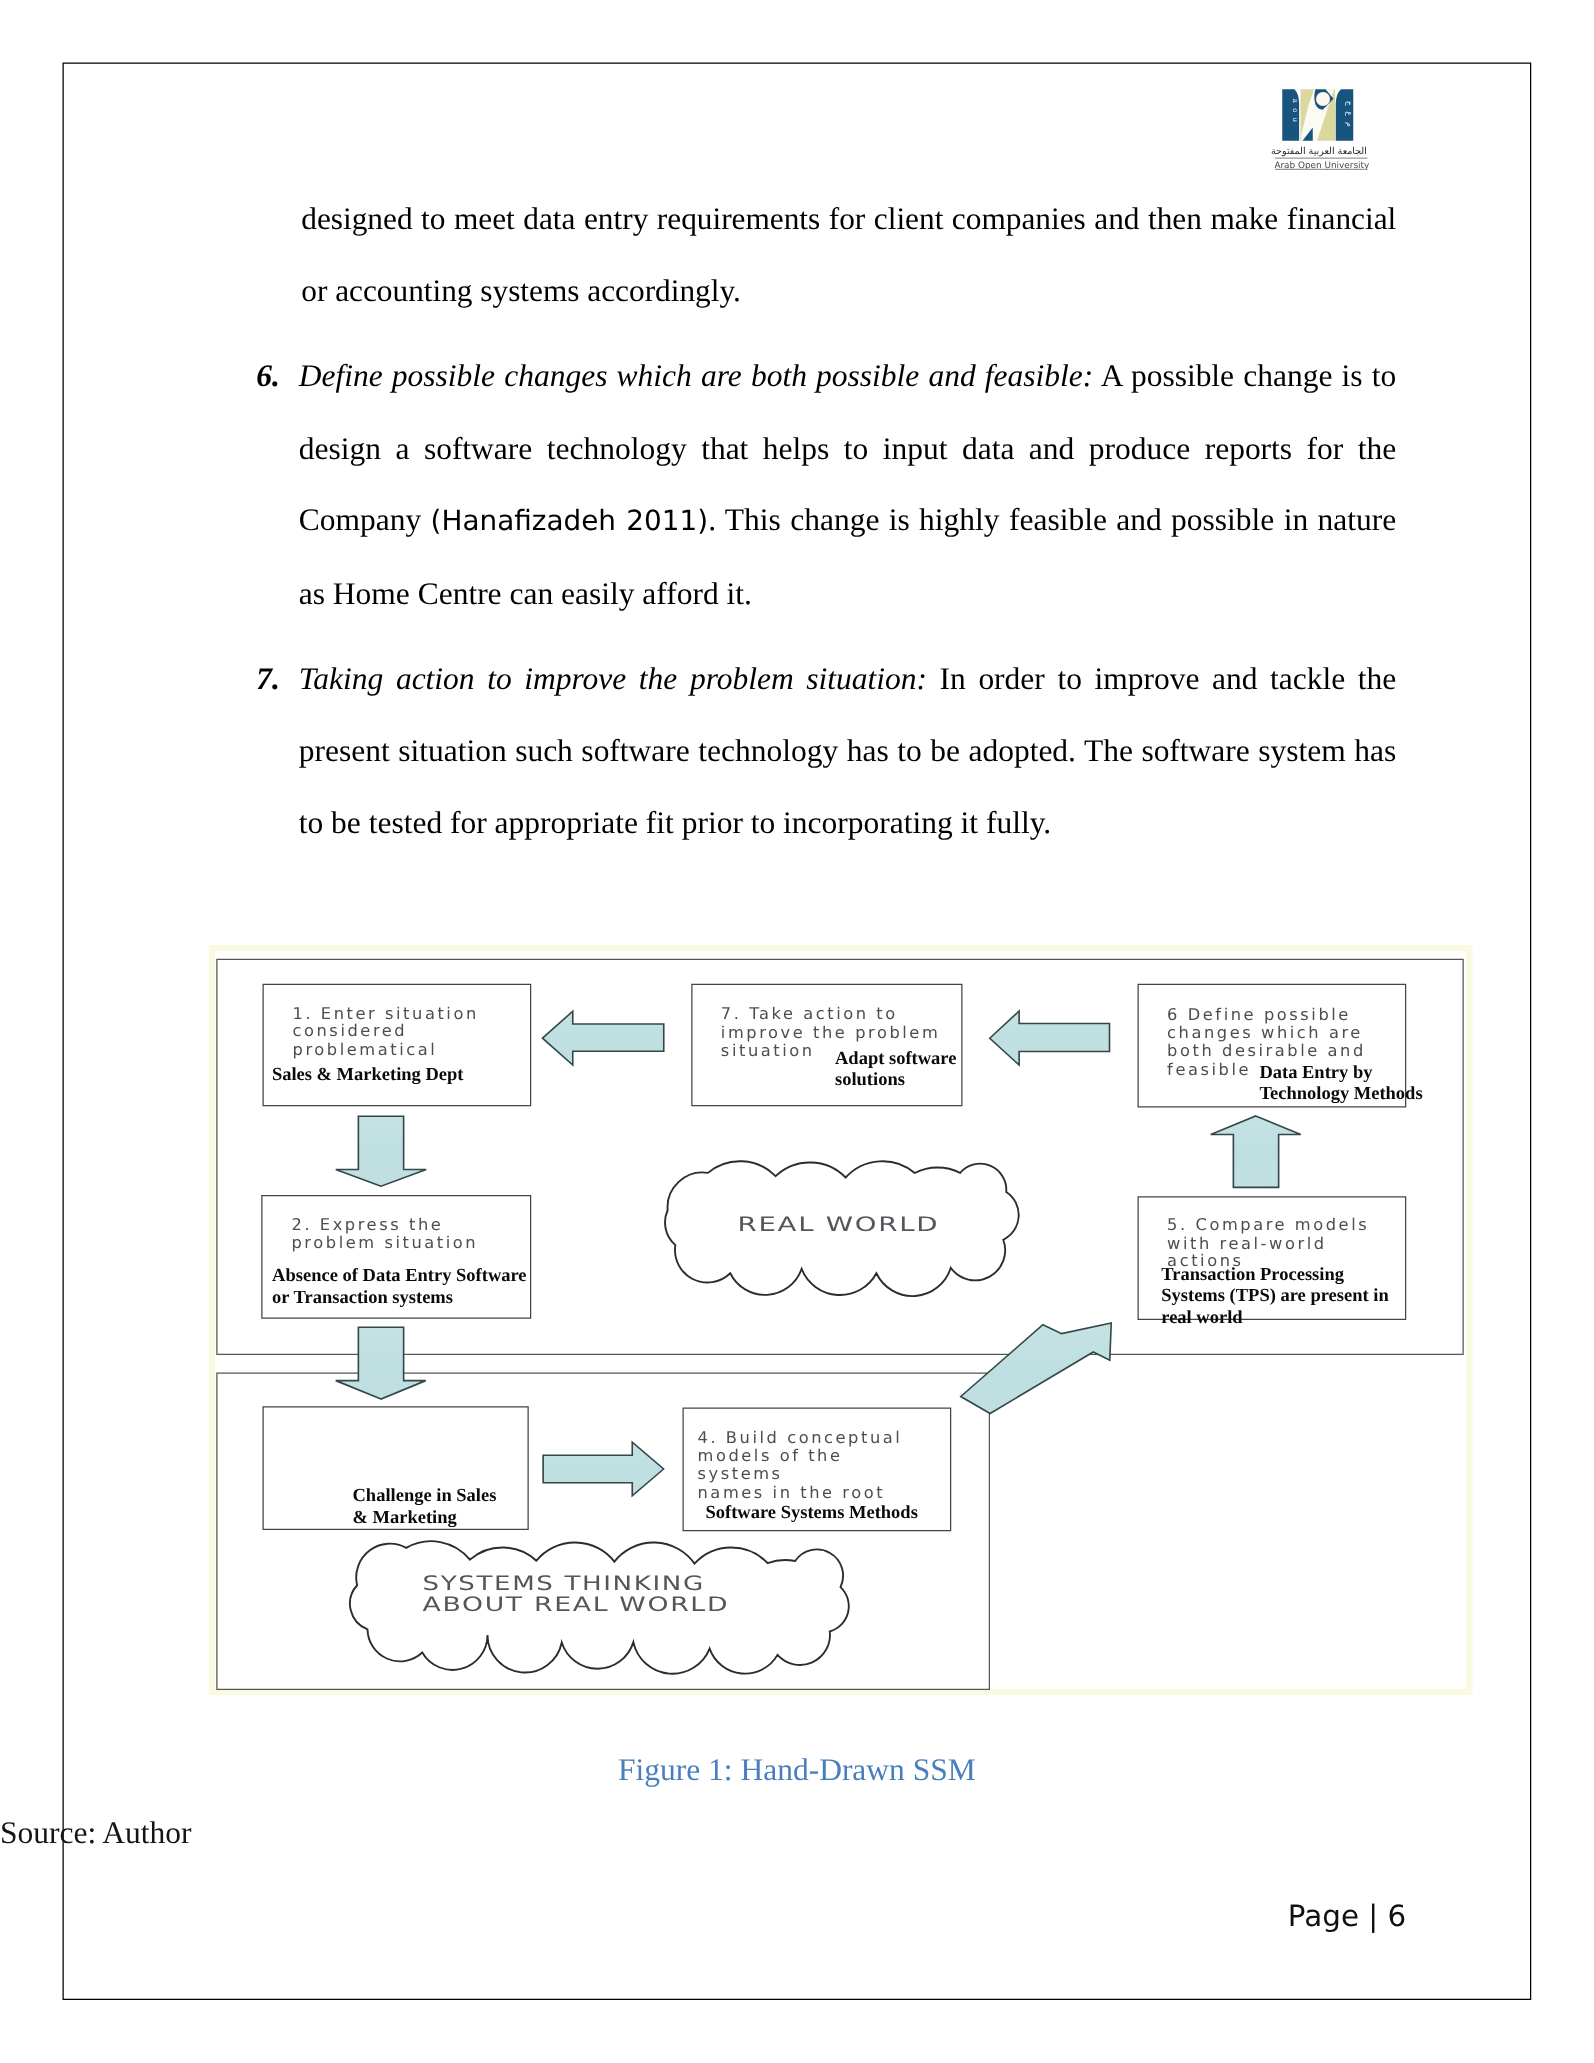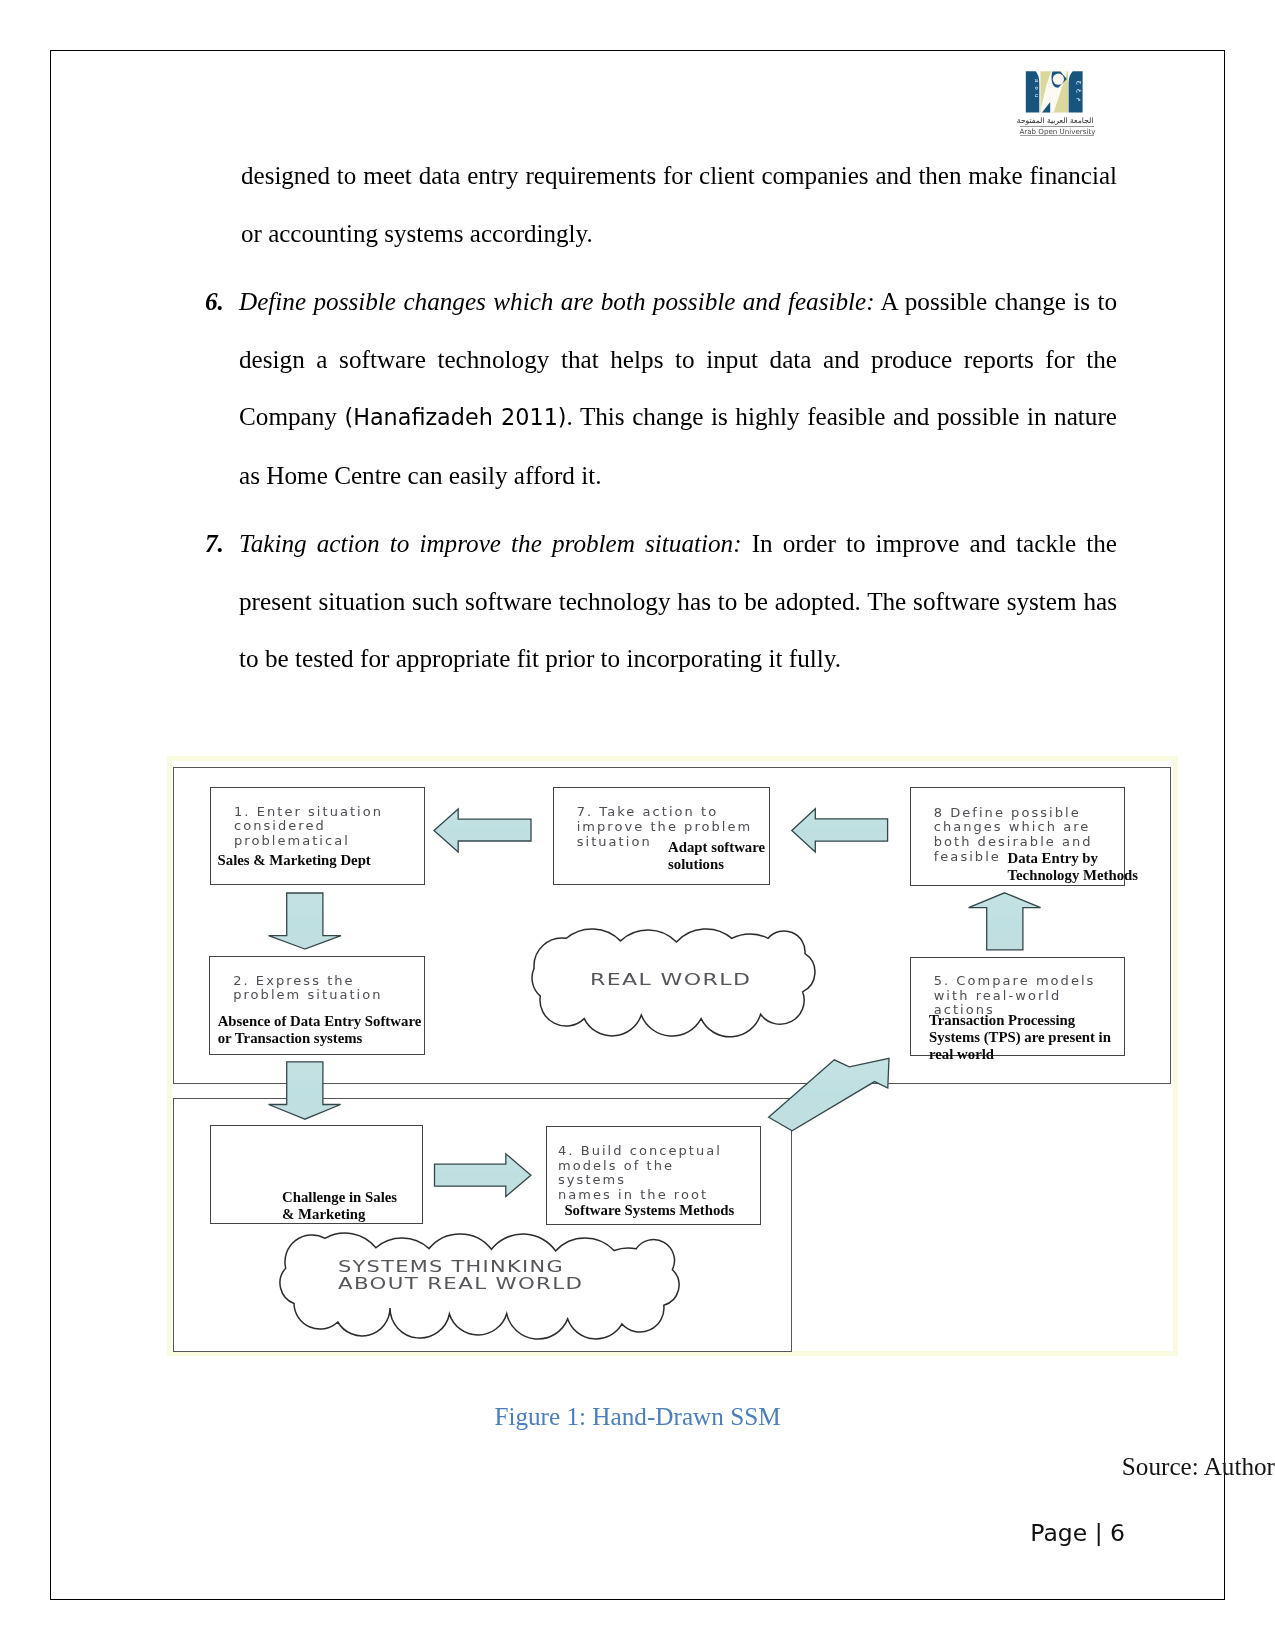--- a/index.html
+++ b/index.html
@@ -46,21 +46,21 @@
   .btxt { position:absolute; font-family:"DejaVu Sans", sans-serif;
           font-size:13px; line-height:14.8px; color:#4d4d53; letter-spacing:2.05px;
           white-space:pre; }
   .bann { position:absolute; font-family:"Liberation Serif", serif; font-weight:bold;
           font-size:14.8px; line-height:17.1px; color:#0a0a0a; white-space:pre; }
   .cloudtxt { position:absolute; font-family:"DejaVu Sans", sans-serif; font-size:16px;
               color:#55555b; letter-spacing:1px; line-height:17px; white-space:pre;
               transform-origin:left center; }
   .caption { position:absolute; left:0; right:0; top:1402.5px; text-align:center;
              font-weight:normal; font-size:25.2px; color:#4a7ebc; }
-  .source { position:absolute; left:0; right:0; top:1452.5px; text-align:right;
+  .source { position:absolute; left:0; right:0; top:1452.5px; text-align:left;
             font-size:25.2px; color:#151515; }
   .page-num { position:absolute; right:150px; top:1519px; font-family:"DejaVu Sans", sans-serif;
               font-size:23.5px; color:#111; }
 </style>
 </head>
 <body>
 
 <div class="page-frame"></div>
 
 <div class="logo">
@@ -175,21 +175,21 @@
 names in the root</div>
     <div class="bann" style="left:397.4px;top:445.9px;width:auto;">Software Systems Methods</div>
 
     <div class="btxt" style="left:766.7px;top:217.8px;width:auto;">5. Compare models
 with real-world
 actions</div>
     <div class="bann" style="left:762px;top:255.5px;width:auto;">Transaction Processing
 Systems (TPS) are present in
 real world</div>
 
-    <div class="btxt" style="left:766.7px;top:49.7px;width:auto;">8 Define possible
+    <div class="btxt" style="left:766.7px;top:49.7px;width:auto;">6 Define possible
 changes which are
 both desirable and
 feasible</div>
     <div class="bann" style="left:840.5px;top:93.8px;width:auto;">Data Entry by
 Technology Methods</div>
 
     <div class="btxt" style="left:409.7px;top:49.4px;width:auto;">7. Take action to
 improve the problem
 situation</div>
     <div class="bann" style="left:501px;top:82.5px;width:auto;">Adapt software

